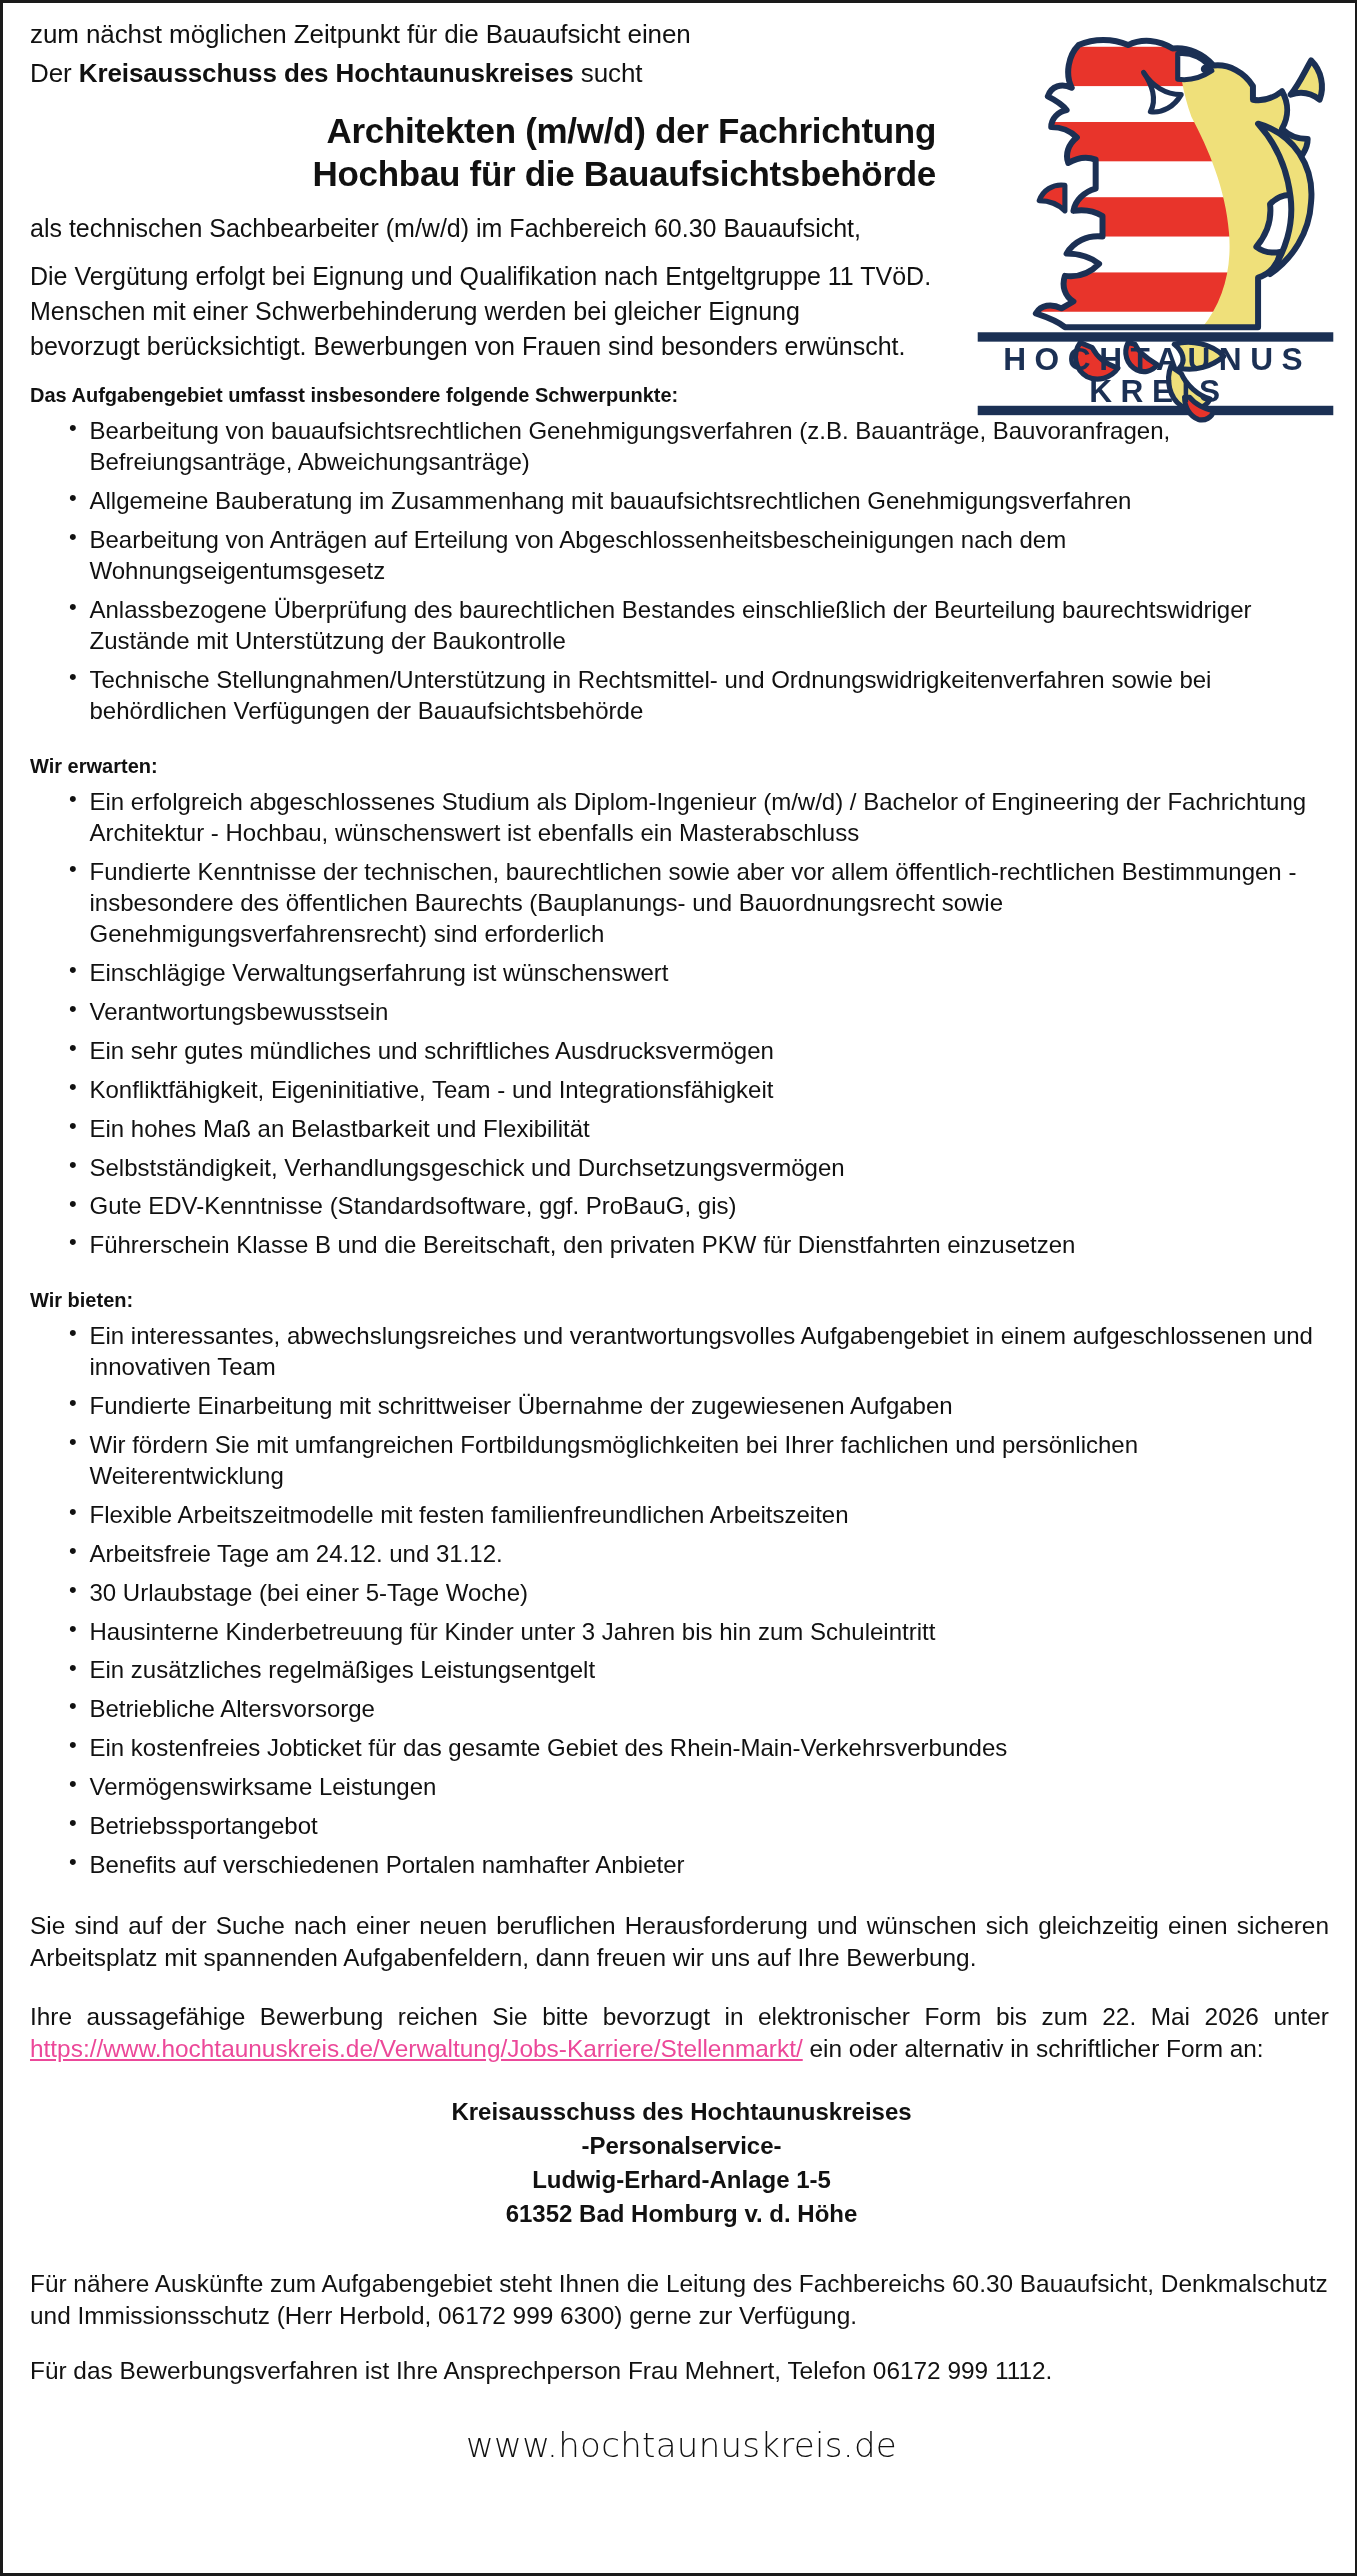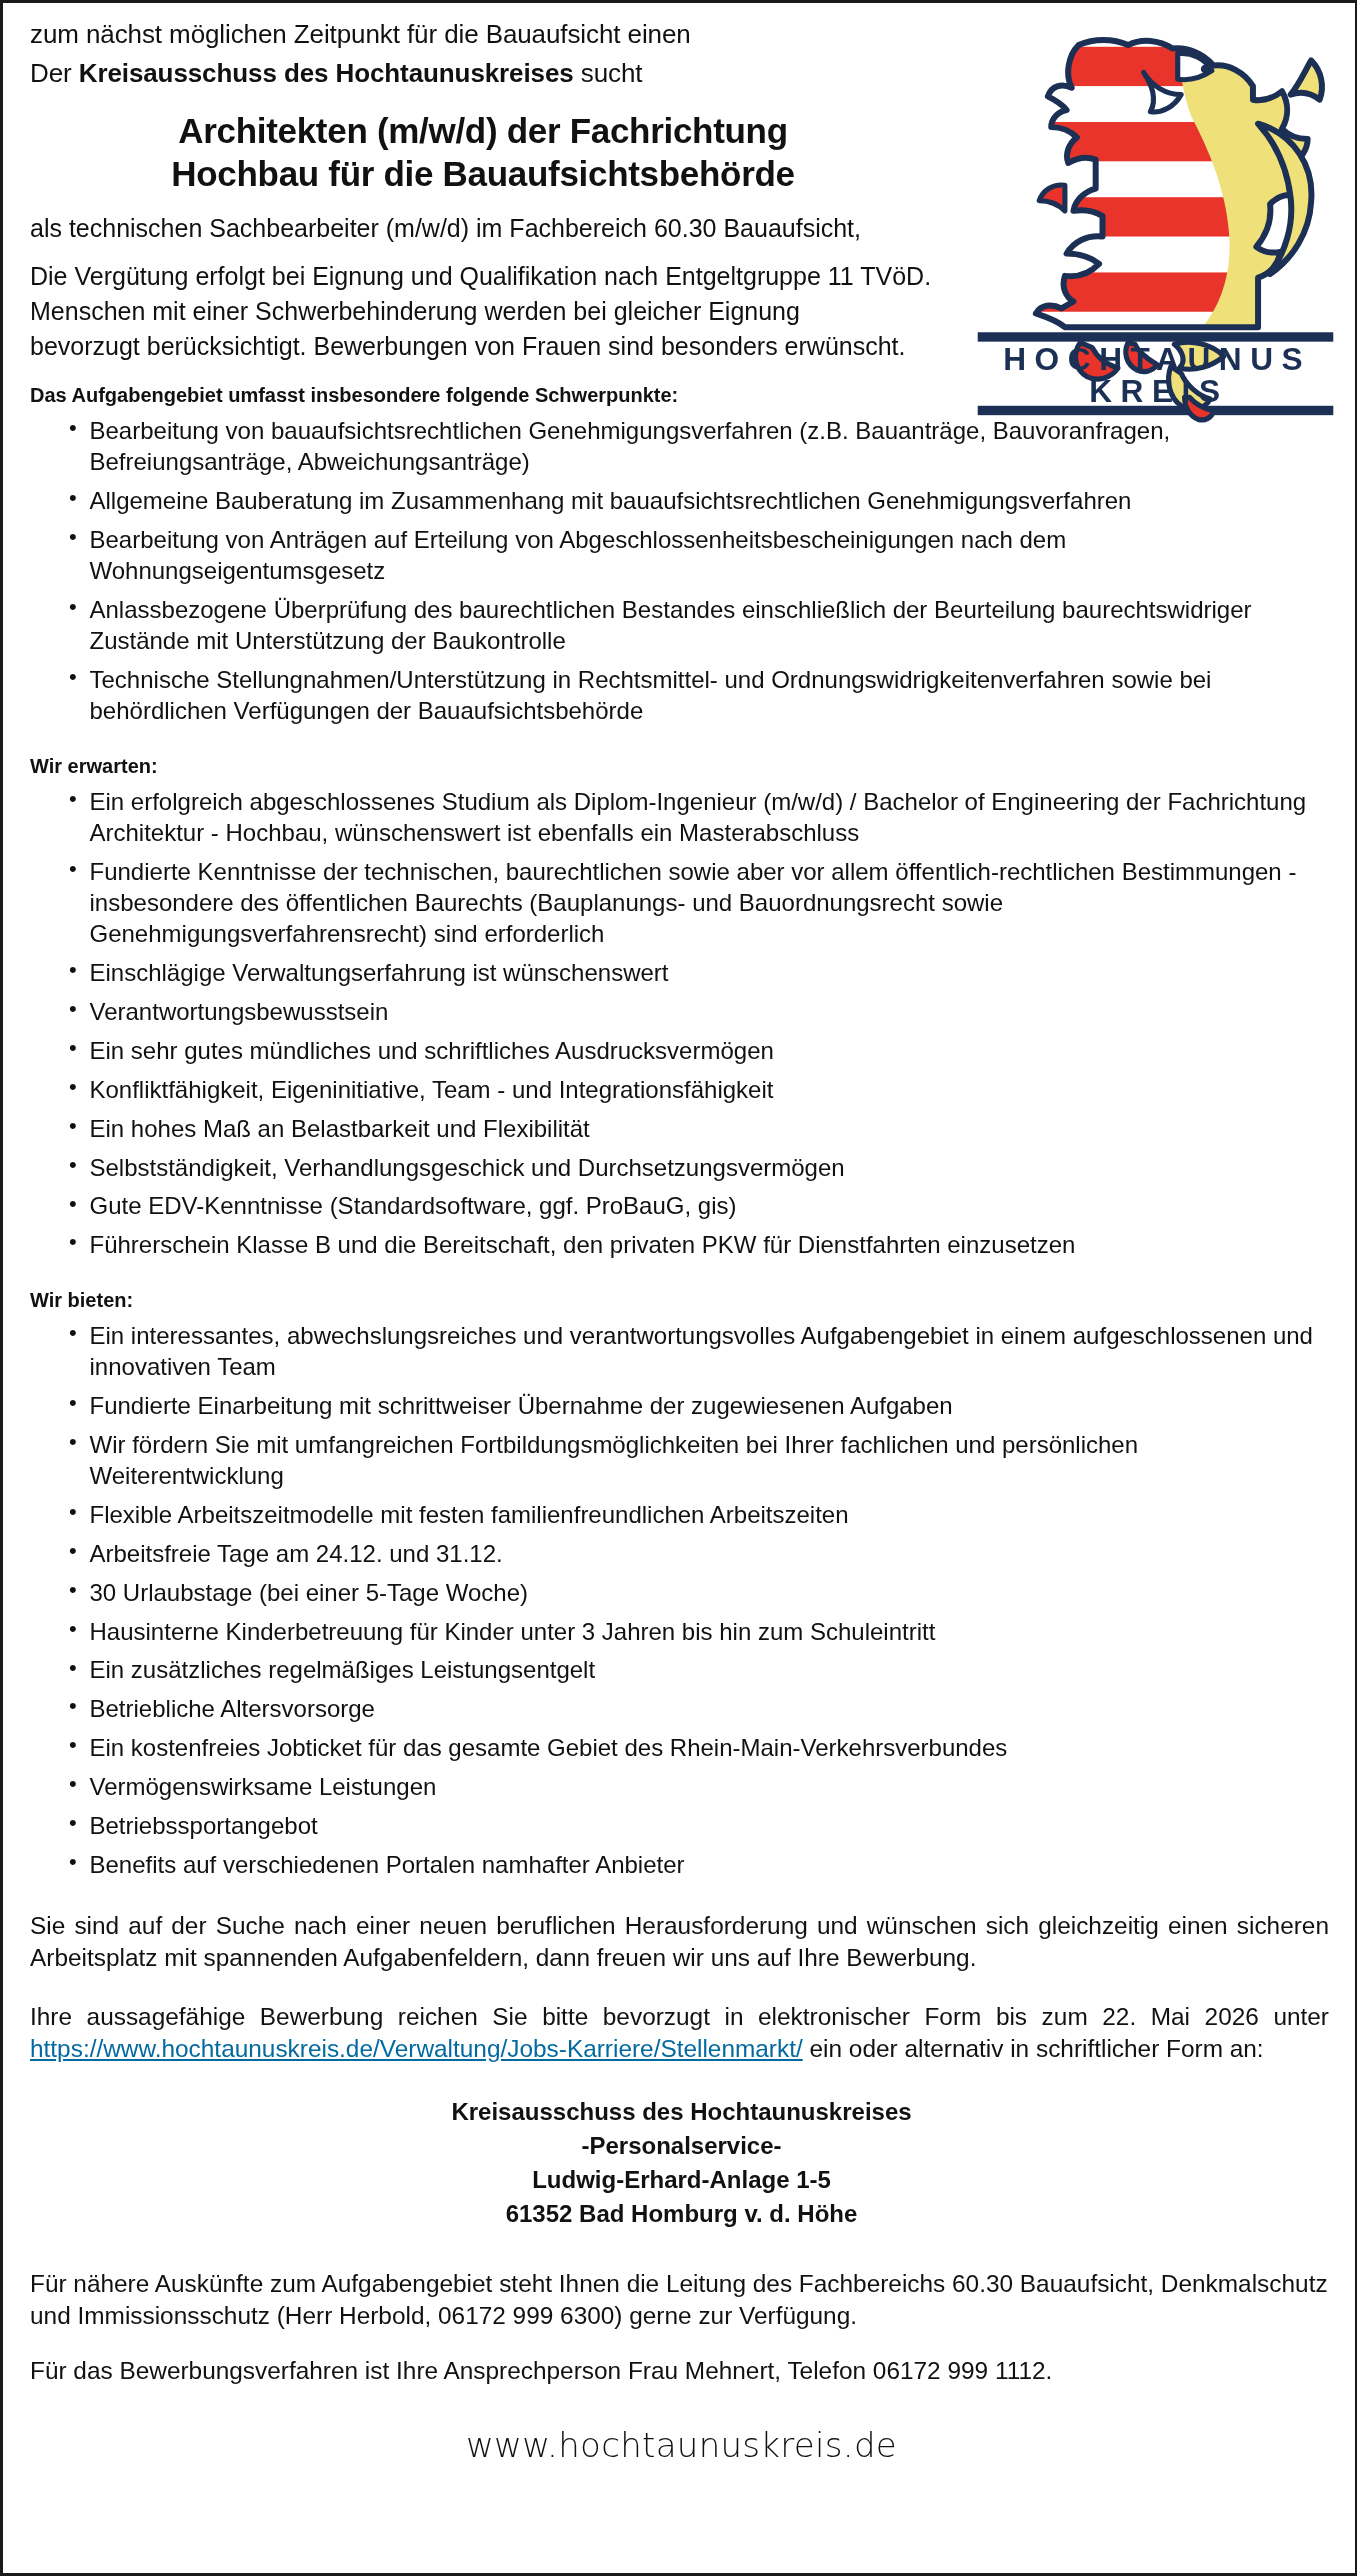--- a/index.html
+++ b/index.html
@@ -47,21 +47,21 @@
 
   .title{
     font-weight:bold;
     font-size:35px;
     line-height:1.22;
     text-align:center;
     margin:19px 0 17px 0;
     width:906px;
     letter-spacing:-0.3px;
   }
-  .title span{display:block;}
+  .title span{display:block;text-align:right;}
 
   .para{
     font-size:25px;
     line-height:1.31;
     margin:0 0 2.6px 0;
     max-width:908px;
   }
   .para.gap{margin-top:14.5px;}
 
   .sechead{
@@ -93,21 +93,21 @@
   }
 
   .closing{
     font-size:24.4px;
     line-height:1.33;
     margin:22px 0 0 0;
     max-width:1303px;
     text-align:justify;
   }
   .closing.t2{margin-top:26px;}
-  a.lnk{color:#0369a1;text-decoration:underline;}
+  a.lnk{color:#ec4899;text-decoration:underline;}
 
   .addr{
     text-align:center;
     font-weight:bold;
     font-size:24px;
     line-height:1.42;
     margin:29px 0 0 0;
     width:1303px;
   }
   .addr span{display:block;}

